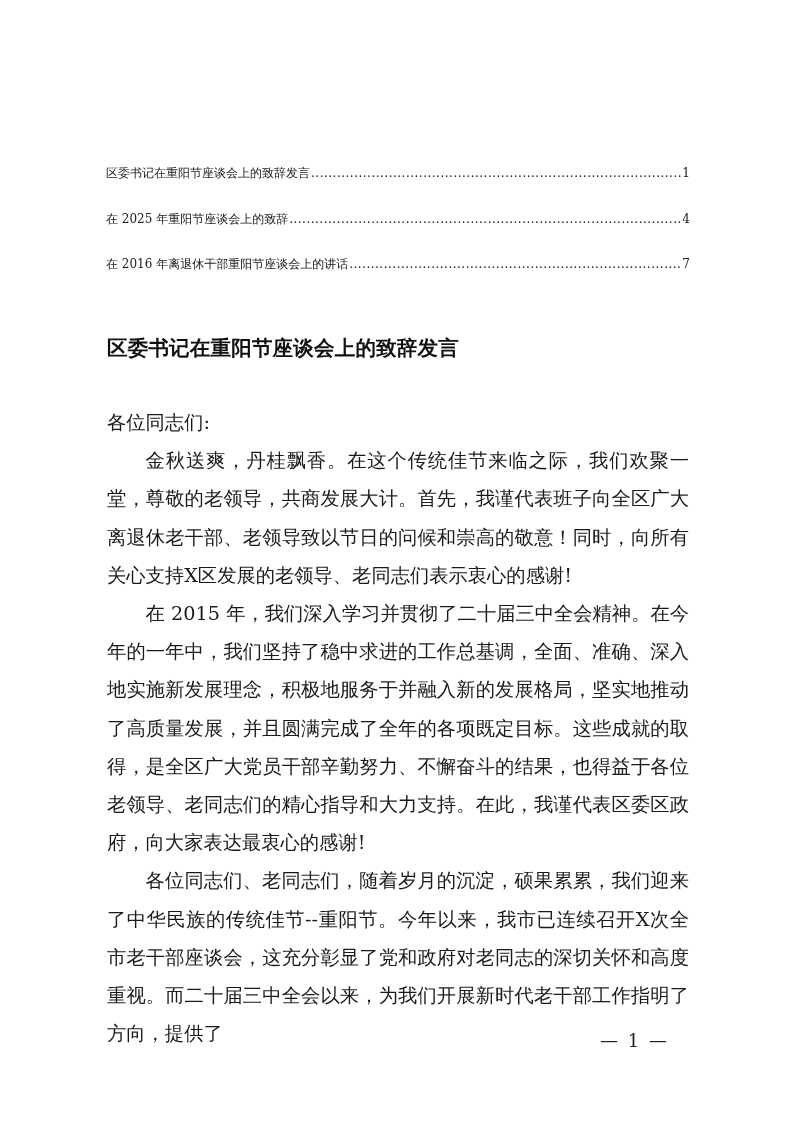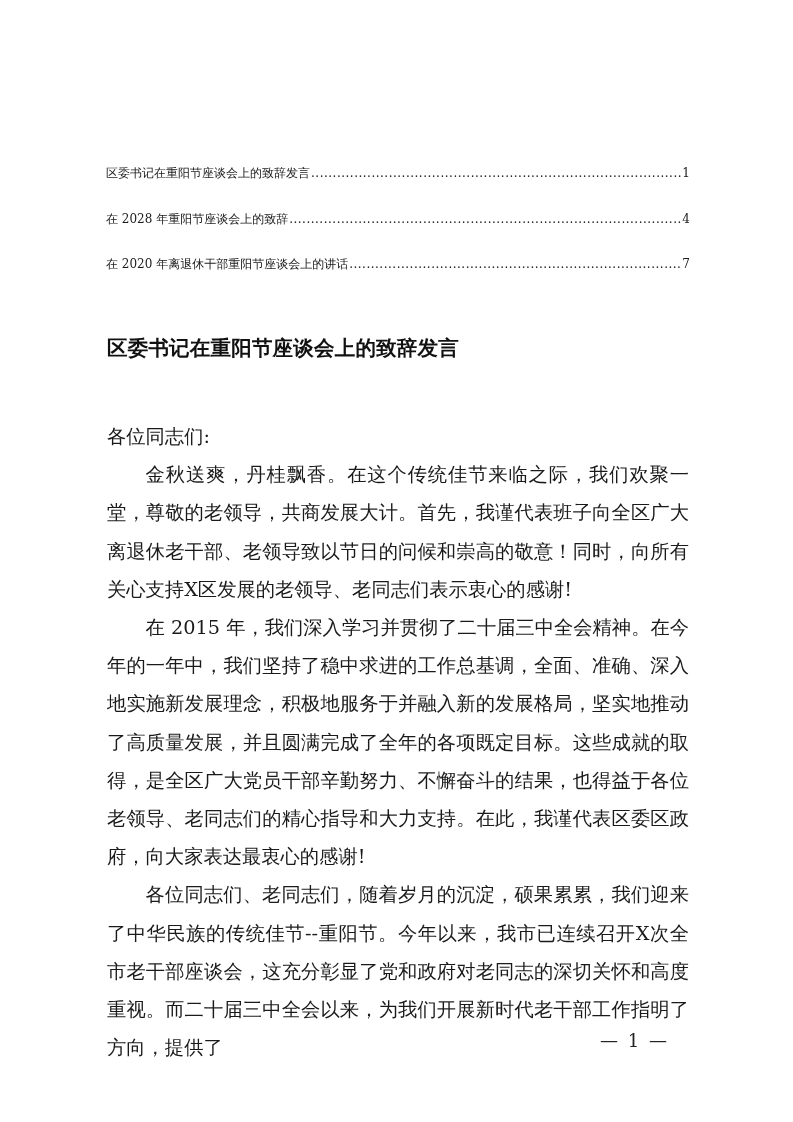--- a/index.html
+++ b/index.html
@@ -8,43 +8,43 @@
   .page { position: absolute; left: 0; top: 0; width: 793px; height: 1122px; background: #fff; }
   .toc { position: absolute; left: 106px; top: 162px; width: 584px; }
   .toc-entry { display: flex; align-items: baseline; height: 22px; margin-bottom: 23.5px;
                font-size: 12px; line-height: 22px; white-space: nowrap; }
   .toc-title { flex: 0 0 auto; }
   .toc-leader { flex: 1 1 auto; overflow: hidden; margin: 0 1px; letter-spacing: 0.5px; color: #222; }
   .toc-leader::before { content: "................................................................................................................................................................................................................"; }
   .toc-page { flex: 0 0 auto; }
   .heading { position: absolute; left: 107px; top: 334px; font-family: "DejaVu Sans", "Liberation Sans", sans-serif;
              font-weight: bold; font-size: 20.5px; letter-spacing: 0.2px; margin: 0; color: #111; }
-  .body-text { position: absolute; left: 107px; top: 418px; width: 582px; font-size: 19.3px; line-height: 38.2px; }
+  .body-text { position: absolute; left: 107px; top: 404px; width: 582px; font-size: 19.3px; line-height: 38.2px; }
   .body-text p { margin: 0; text-align: justify; text-align-last: left; }
   .body-text p.indent { text-indent: 2em; }
   .page-number { position: absolute; left: 600px; top: 1030px; font-size: 18px; letter-spacing: 2px; color: #222; }
 </style>
 </head>
 <body>
 
 <div class="page">
 
   <div class="toc">
     <div class="toc-entry">
       <span class="toc-title">区委书记在重阳节座谈会上的致辞发言</span>
       <span class="toc-leader"></span>
       <span class="toc-page">1</span>
     </div>
     <div class="toc-entry">
-      <span class="toc-title">在 2028 年重阳节座谈会上的致辞</span>
+      <span class="toc-title">在 2025 年重阳节座谈会上的致辞</span>
       <span class="toc-leader"></span>
       <span class="toc-page">4</span>
     </div>
     <div class="toc-entry">
-      <span class="toc-title">在 2020 年离退休干部重阳节座谈会上的讲话</span>
+      <span class="toc-title">在 2016 年离退休干部重阳节座谈会上的讲话</span>
       <span class="toc-leader"></span>
       <span class="toc-page">7</span>
     </div>
   </div>
 
   <h1 class="heading">区委书记在重阳节座谈会上的致辞发言</h1>
 
   <div class="body-text">
     <p>各位同志们:</p>
     <p class="indent">金秋送爽，丹桂飘香。在这个传统佳节来临之际，我们欢聚一堂，尊敬的老领导，共商发展大计。首先，我谨代表班子向全区广大离退休老干部、老领导致以节日的问候和崇高的敬意！同时，向所有关心支持X区发展的老领导、老同志们表示衷心的感谢!</p>

